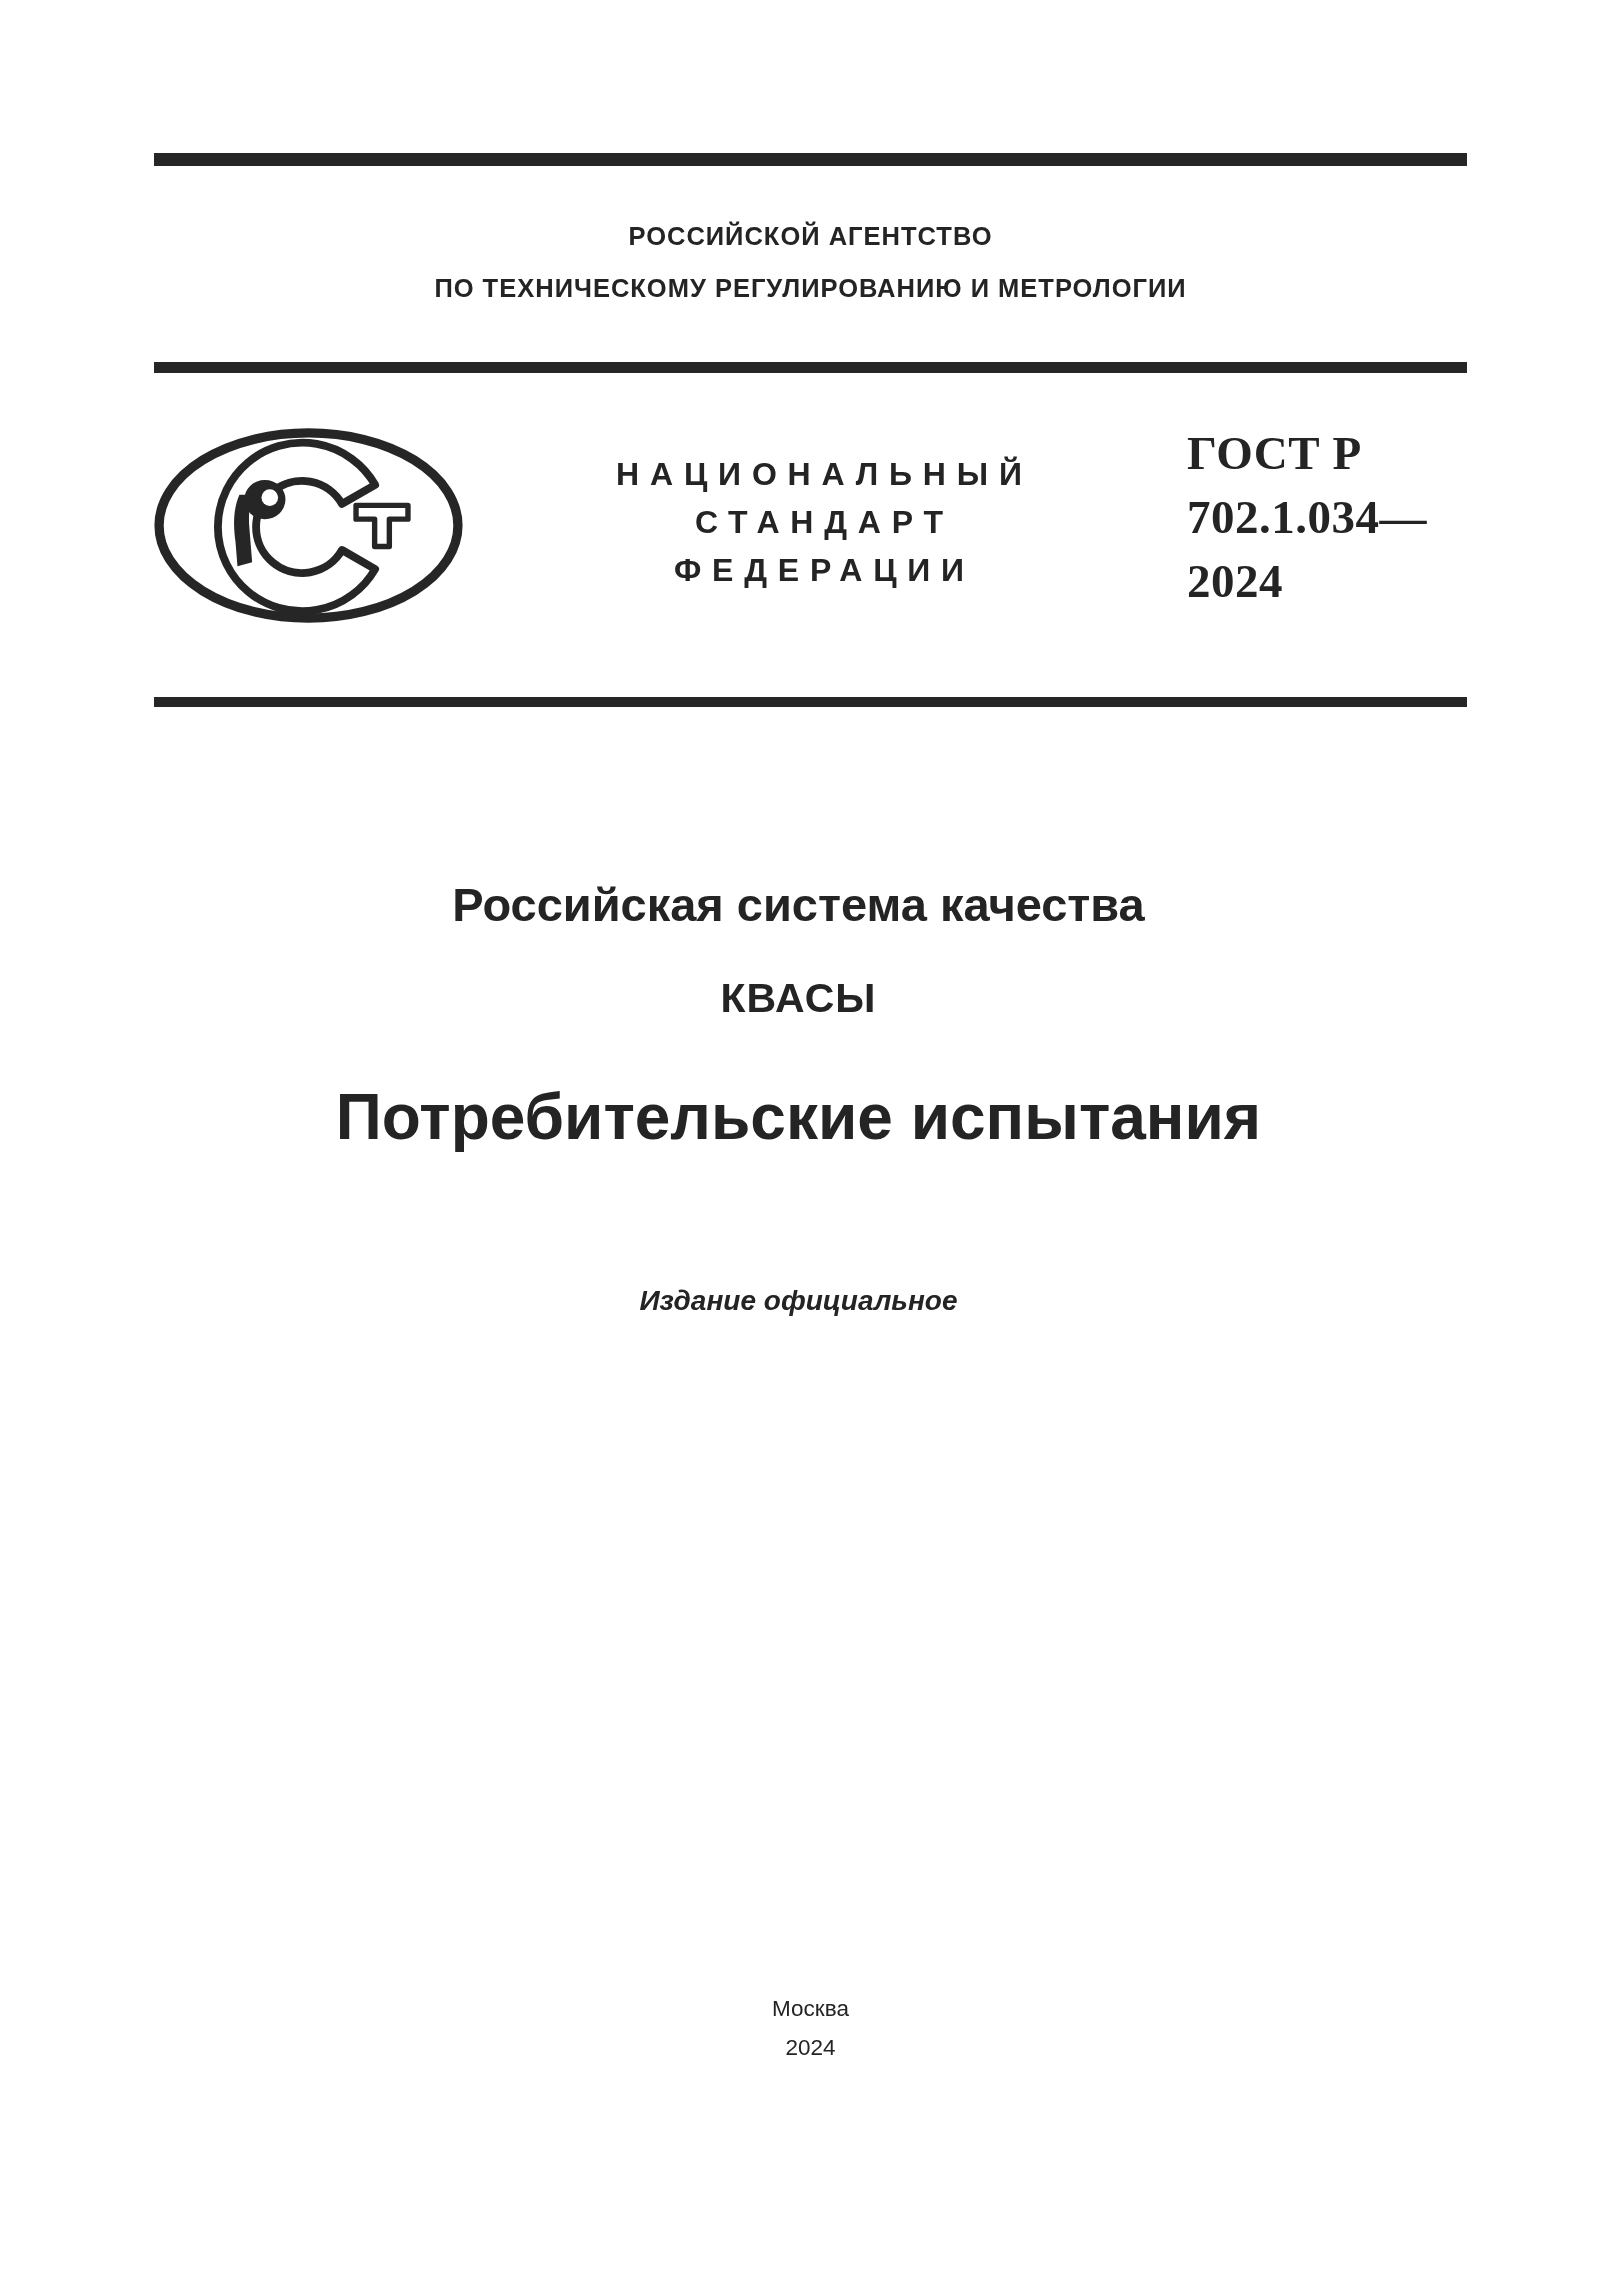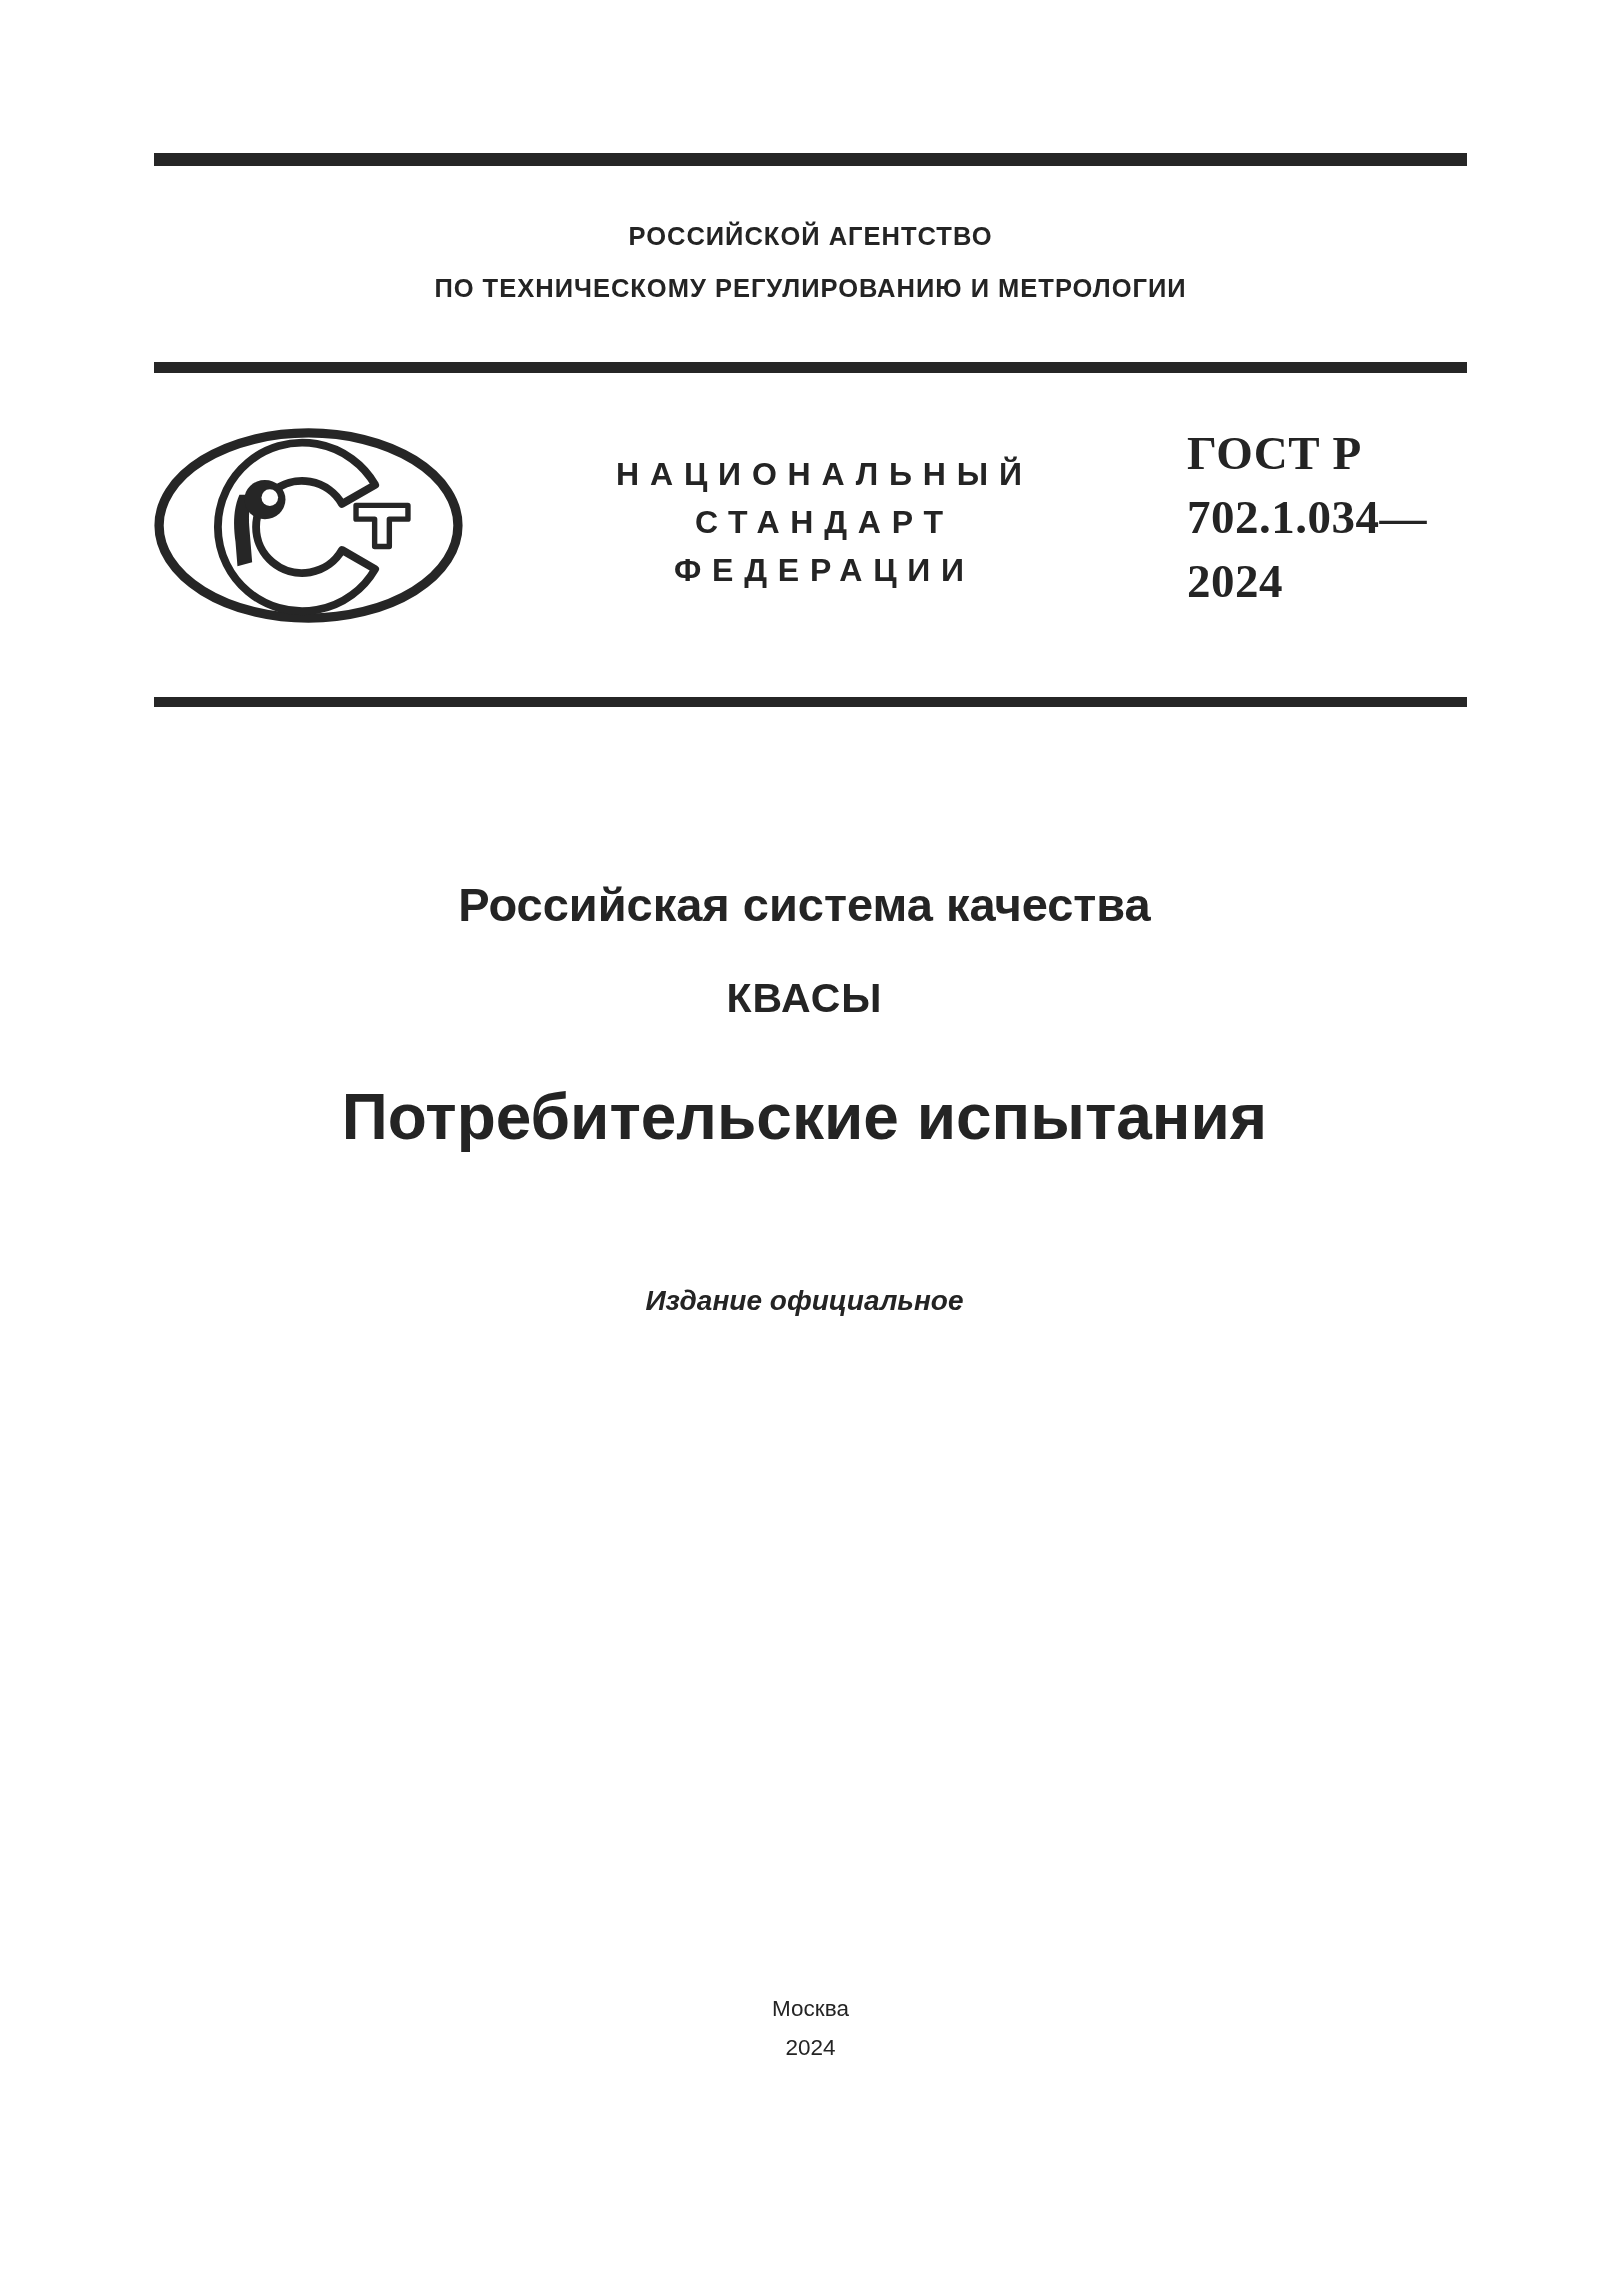--- a/index.html
+++ b/index.html
@@ -64,21 +64,21 @@
     top: 421px;
     font-weight: 700;
     font-size: 47px;
     line-height: 64px;
     letter-spacing: 0.5px;
     font-family: Liberation Serif, serif;
   }
 
   .centered-band {
     position: absolute;
-    left: 148px;
+    left: 142px;
     width: 1313px;
     text-align: center;
     font-weight: 700;
   }
   .title-system  { top: 877px;  font-size: 47px; }
   .title-subject { top: 975px;  font-size: 41px; letter-spacing: 1px; }
   .title-kind    { top: 1080px; font-size: 64px; }
   .edition       { top: 1285px; font-size: 28px; font-style: italic; }
 
   .imprint {

